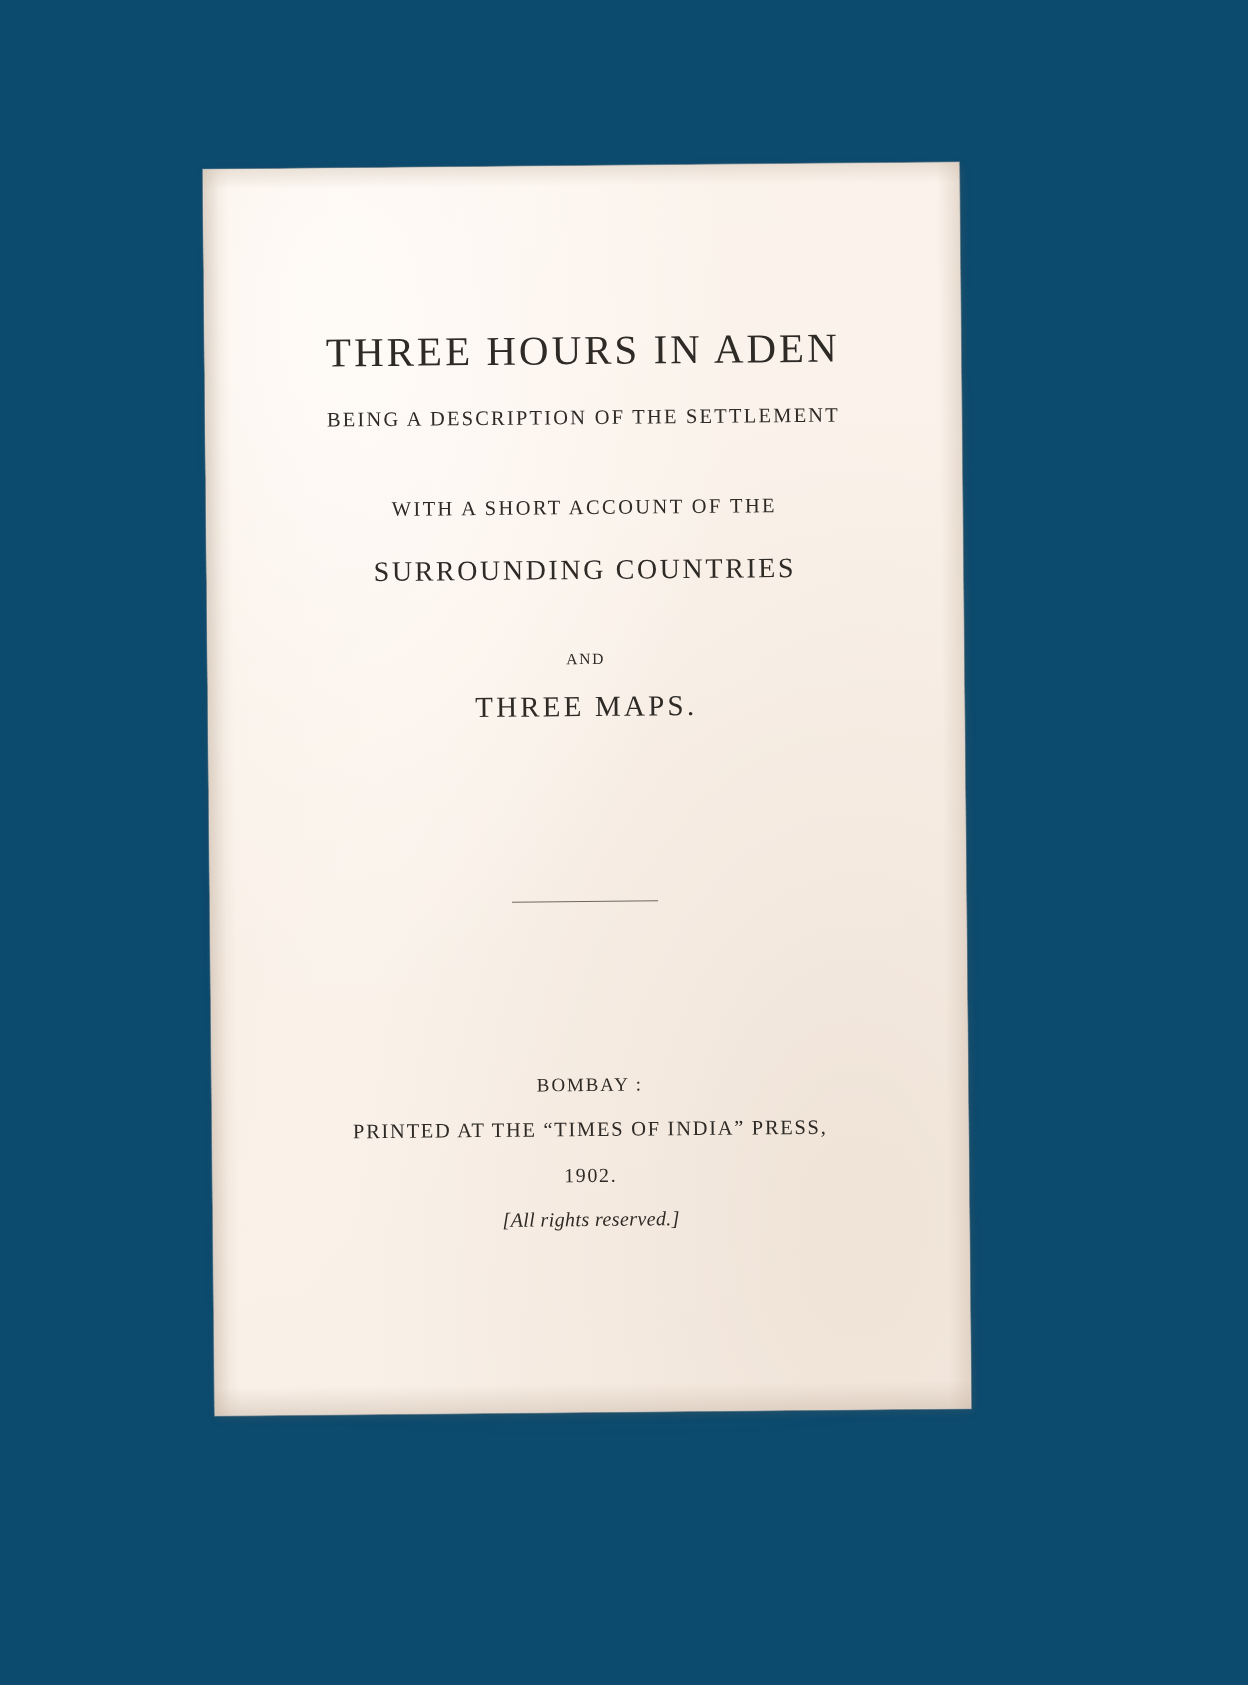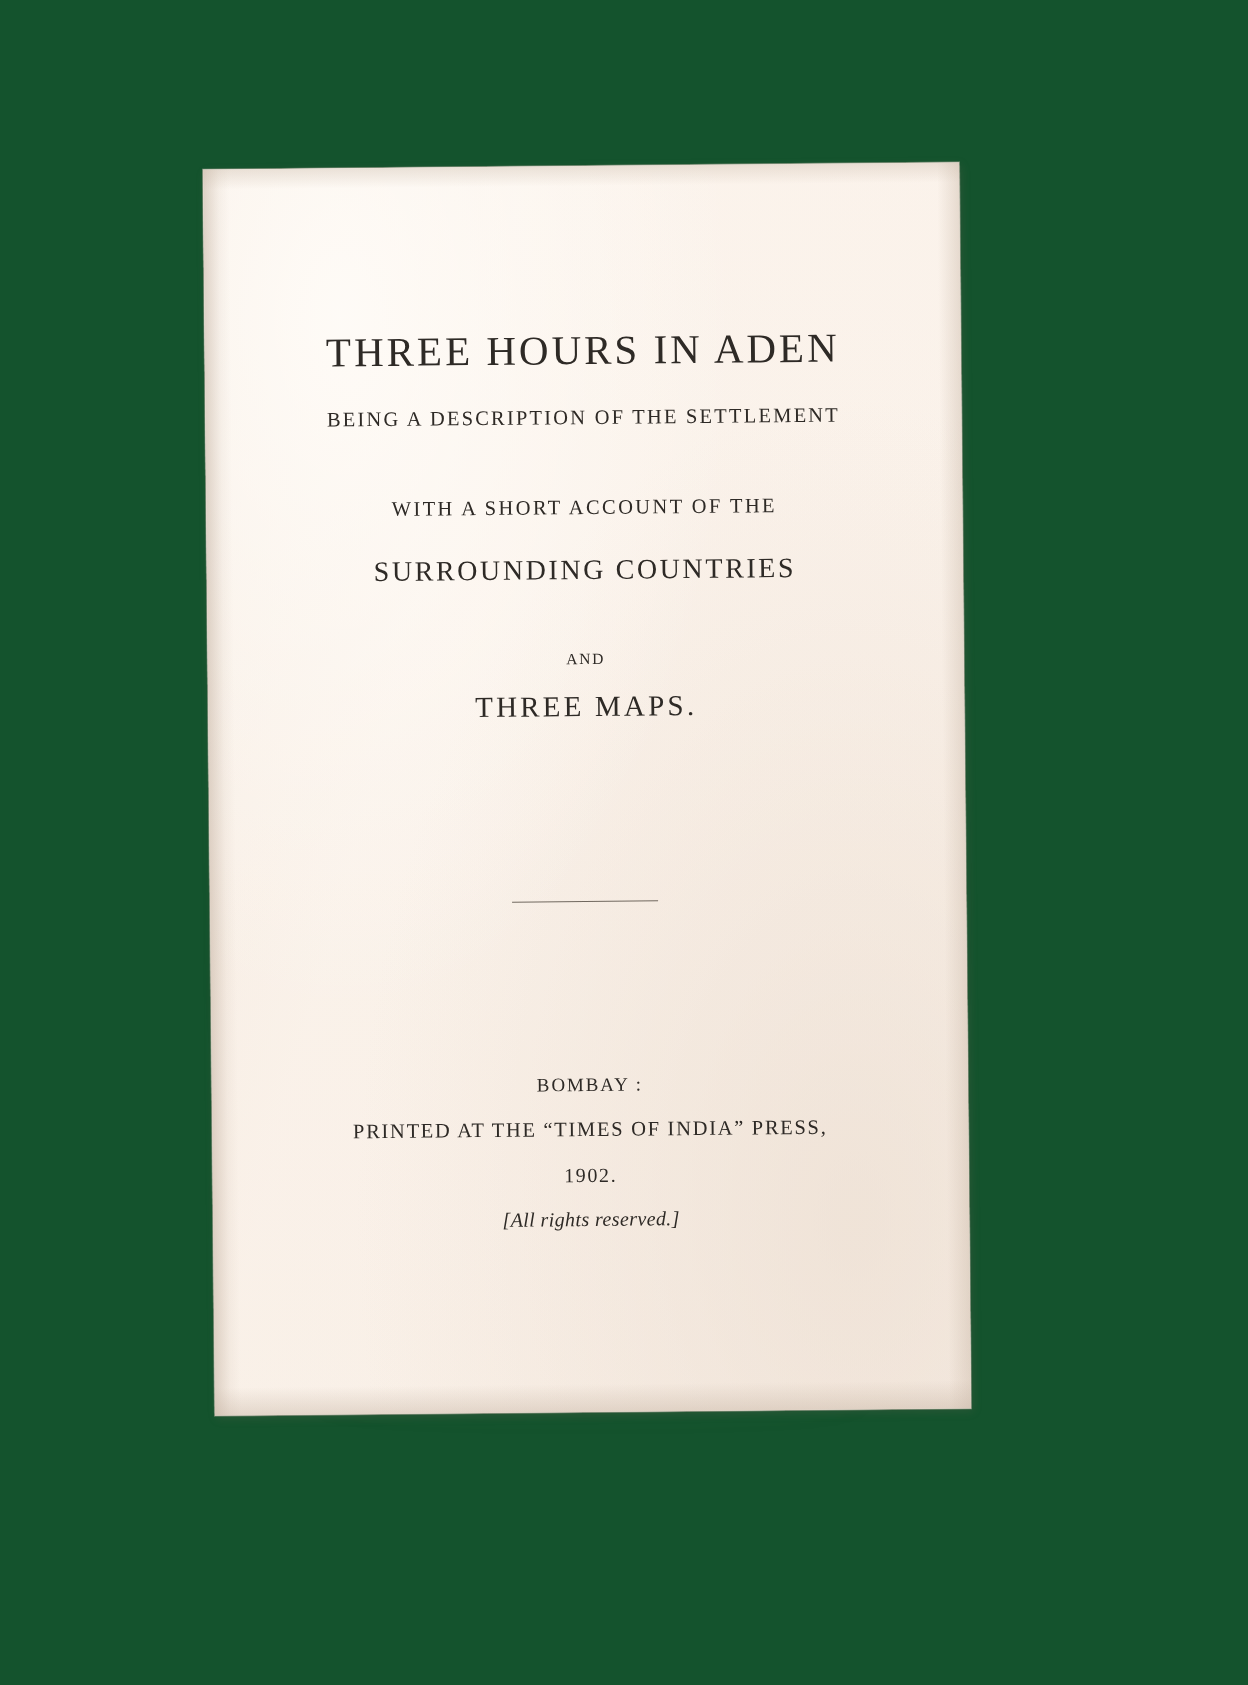--- a/index.html
+++ b/index.html
@@ -12,21 +12,21 @@
     height: 1685px;
     position: relative;
     font-family: "Liberation Serif", serif;
     overflow: hidden;
   }
 
   
   #photo-backdrop {
     position: absolute;
     inset: 0;
-    background: #14532d;
+    background: #0c4a6e;
   }
 
   
   #page-shadow {
     position: absolute;
     left: 212px;
     top: 168px;
     width: 752px;
     height: 1242px;
     background: radial-gradient(ellipse at 50% 60%, rgba(120,110,100,0.18) 0%, rgba(255,255,255,0) 72%);

